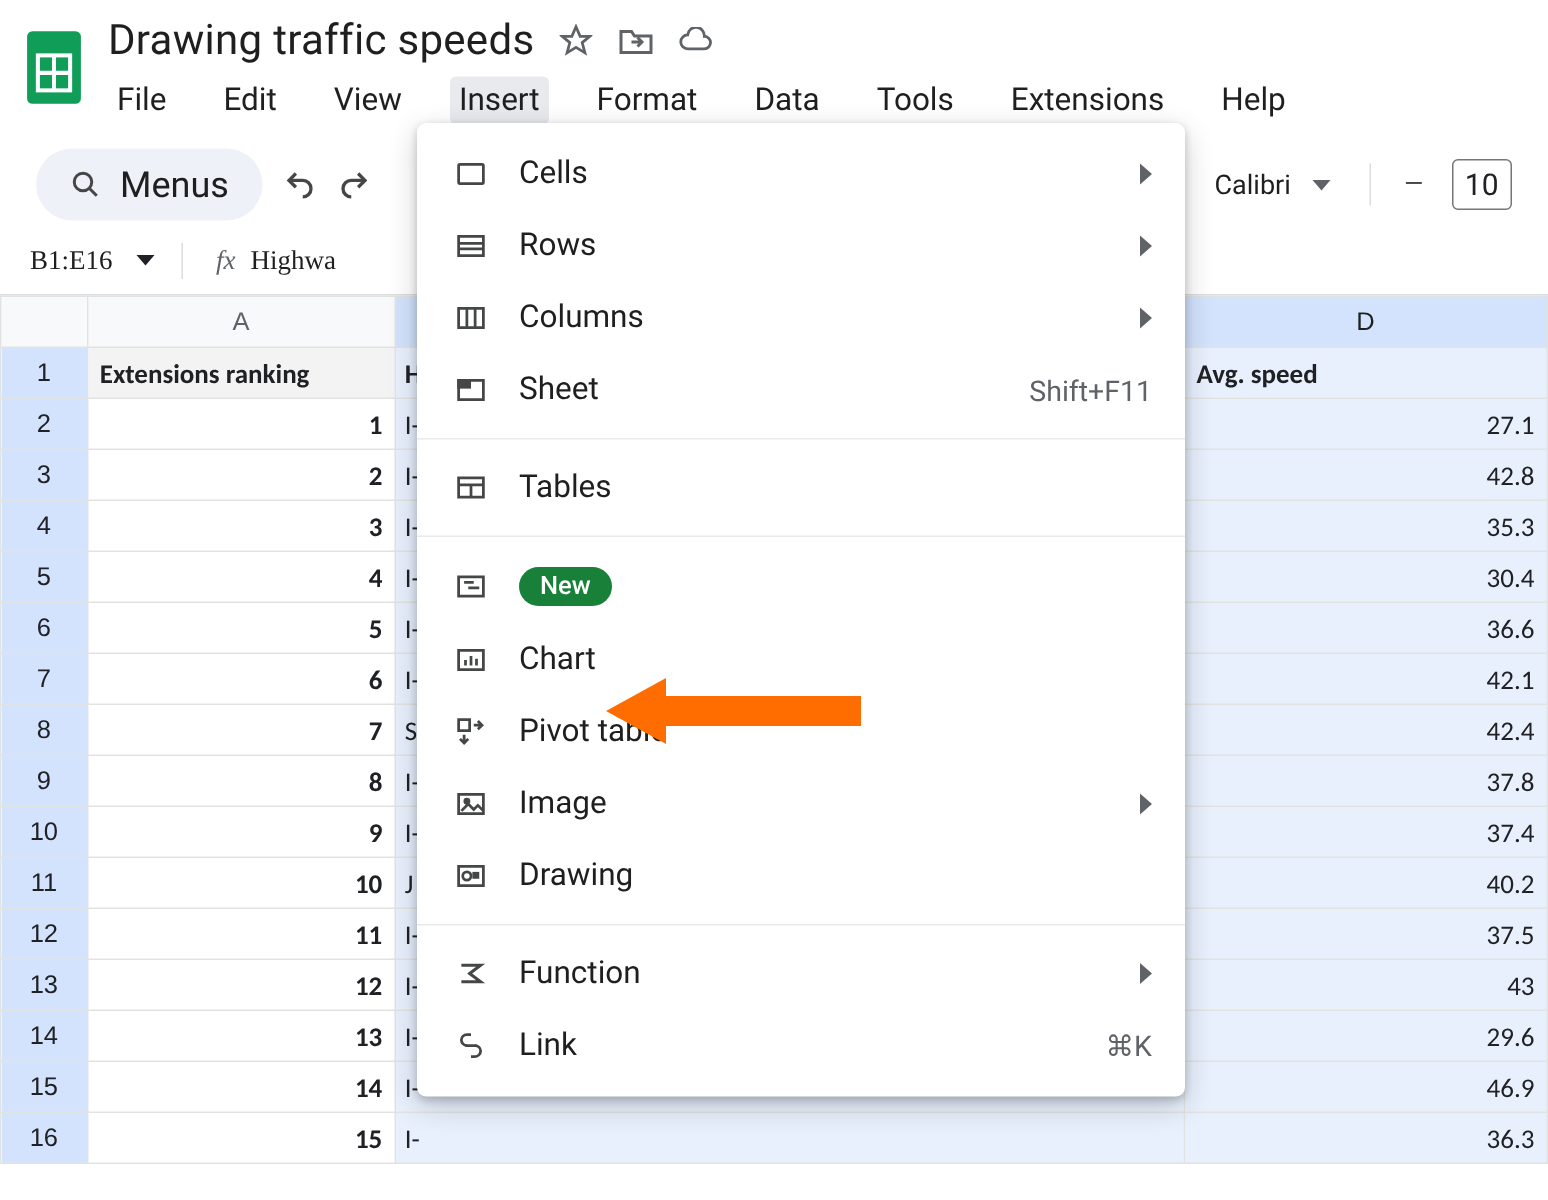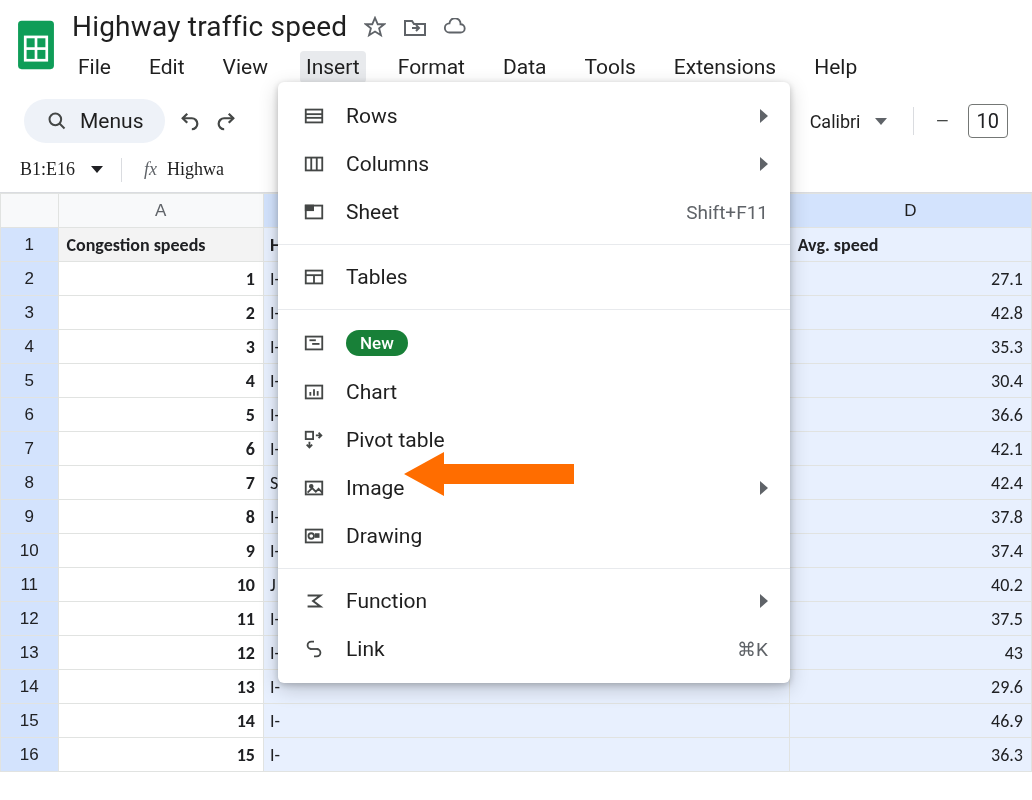--- a/index.html
+++ b/index.html
@@ -28,21 +28,21 @@
   .menubar-item { padding: 4px 6px; border-radius: 4px; cursor: pointer; }
   .menubar-item.active { background: #e8eaed; }
   
   .toolbar-row {
     display: flex; align-items: center; gap: 14px;
     padding: 16px 24px 8px 24px;
   }
   .menus-pill {
     display: flex; align-items: center; gap: 12px;
     background: #eef2f8; border-radius: 26px;
-    padding: 10px 22px; font-size: 21px; color: #1f1f1f;
+    padding: 10px 22px; font-size: 24px; color: #1f1f1f;
   }
   .tb-icon { width: 22px; height: 22px; color: #444746; display:flex; align-items:center; justify-content:center; }
   .tb-sep { width: 1px; height: 28px; background: #dadce0; margin: 0 4px; }
   .font-select {
     display: flex; align-items: center; gap: 14px;
     font-size: 18px; color: #1f1f1f; padding: 4px 8px;
     border-radius: 6px;
   }
   .caret-down { width: 0; height: 0; border-left: 6px solid transparent; border-right: 6px solid transparent; border-top: 7px solid #5f6368; }
   .fontsize-box {
@@ -145,21 +145,21 @@
   <div class="logo">
     <svg viewBox="0 0 44 58">
         <rect x="2" y="2" width="40" height="54" rx="4" fill="#0f9d58"></rect>
         <rect x="10" y="20" width="24" height="26" fill="none" stroke="#fff" stroke-width="3"></rect>
         <line x1="10" y1="33" x2="34" y2="33" stroke="#fff" stroke-width="3"></line>
         <line x1="22" y1="20" x2="22" y2="46" stroke="#fff" stroke-width="3"></line>
       </svg>
   </div>
   <div class="title-block">
     <div class="title-row">
-      <span class="doc-title">Highway traffic speed</span>
+      <span class="doc-title">Drawing traffic speeds</span>
       <span class="title-icon">
         <svg width="22" height="22" viewBox="0 0 24 24" fill="none" stroke="#5f6368" stroke-width="2">
             <polygon points="12,2 15,9 22,9 16.5,13.5 18.5,21 12,17 5.5,21 7.5,13.5 2,9 9,9"></polygon>
           </svg>
       </span>
       <span class="title-icon">
         <svg width="24" height="20" viewBox="0 0 24 20" fill="none" stroke="#5f6368" stroke-width="2">
             <path d="M2 4 h7 l2 3 h11 v11 h-20 z"></path>
             <path d="M9 11 h6 M13 8 l3 3 l-3 3"></path>
           </svg>
@@ -232,21 +232,21 @@
     <tr>
       <th class="corner"></th>
       <th class="colhdr">A</th>
       <th class="colhdr sel hidden-col" colspan="1"></th>
       <th class="colhdr sel">D</th>
     </tr>
   </thead>
   <tbody id="sheet-body">
         <tr>
           <th class="rowhdr sel">1</th>
-          <td class="cell hdrcell colA" style="text-align:left">Congestion speeds</td>
+          <td class="cell hdrcell colA" style="text-align:left">Extensions ranking</td>
           <td class="cell sel hdrcell colB">H</td>
           <td class="cell sel hdrcell colD" style="text-align:left">Avg. speed</td>
         </tr>
         <tr>
           <th class="rowhdr sel">2</th>
           <td class="cell colA" style="font-weight:700">1</td>
           <td class="cell sel colB">I-</td>
           <td class="cell sel colD">27.1</td>
         </tr>
         <tr>
@@ -335,20 +335,29 @@
         </tr>
       </tbody>
 </table>
 </div>
 
 <div class="dropdown">
   <div id="menu-g1">
       <div class="menu-item">
         <span class="mi-icon">
           <svg width="22" height="22" viewBox="0 0 24 24" fill="none" stroke="#444746" stroke-width="2">
+            <rect x="3" y="5" width="18" height="14" rx="1"></rect>
+          </svg>
+        </span>
+        <span class="mi-label">Cells</span>
+        <span class="submenu-caret"></span>
+      </div>
+      <div class="menu-item">
+        <span class="mi-icon">
+          <svg width="22" height="22" viewBox="0 0 24 24" fill="none" stroke="#444746" stroke-width="2">
             <rect x="3" y="5" width="18" height="14"></rect>
             <line x1="3" y1="10" x2="21" y2="10"></line>
             <line x1="3" y1="14" x2="21" y2="14"></line>
           </svg>
         </span>
         <span class="mi-label">Rows</span>
         <span class="submenu-caret"></span>
       </div>
       <div class="menu-item">
         <span class="mi-icon">

